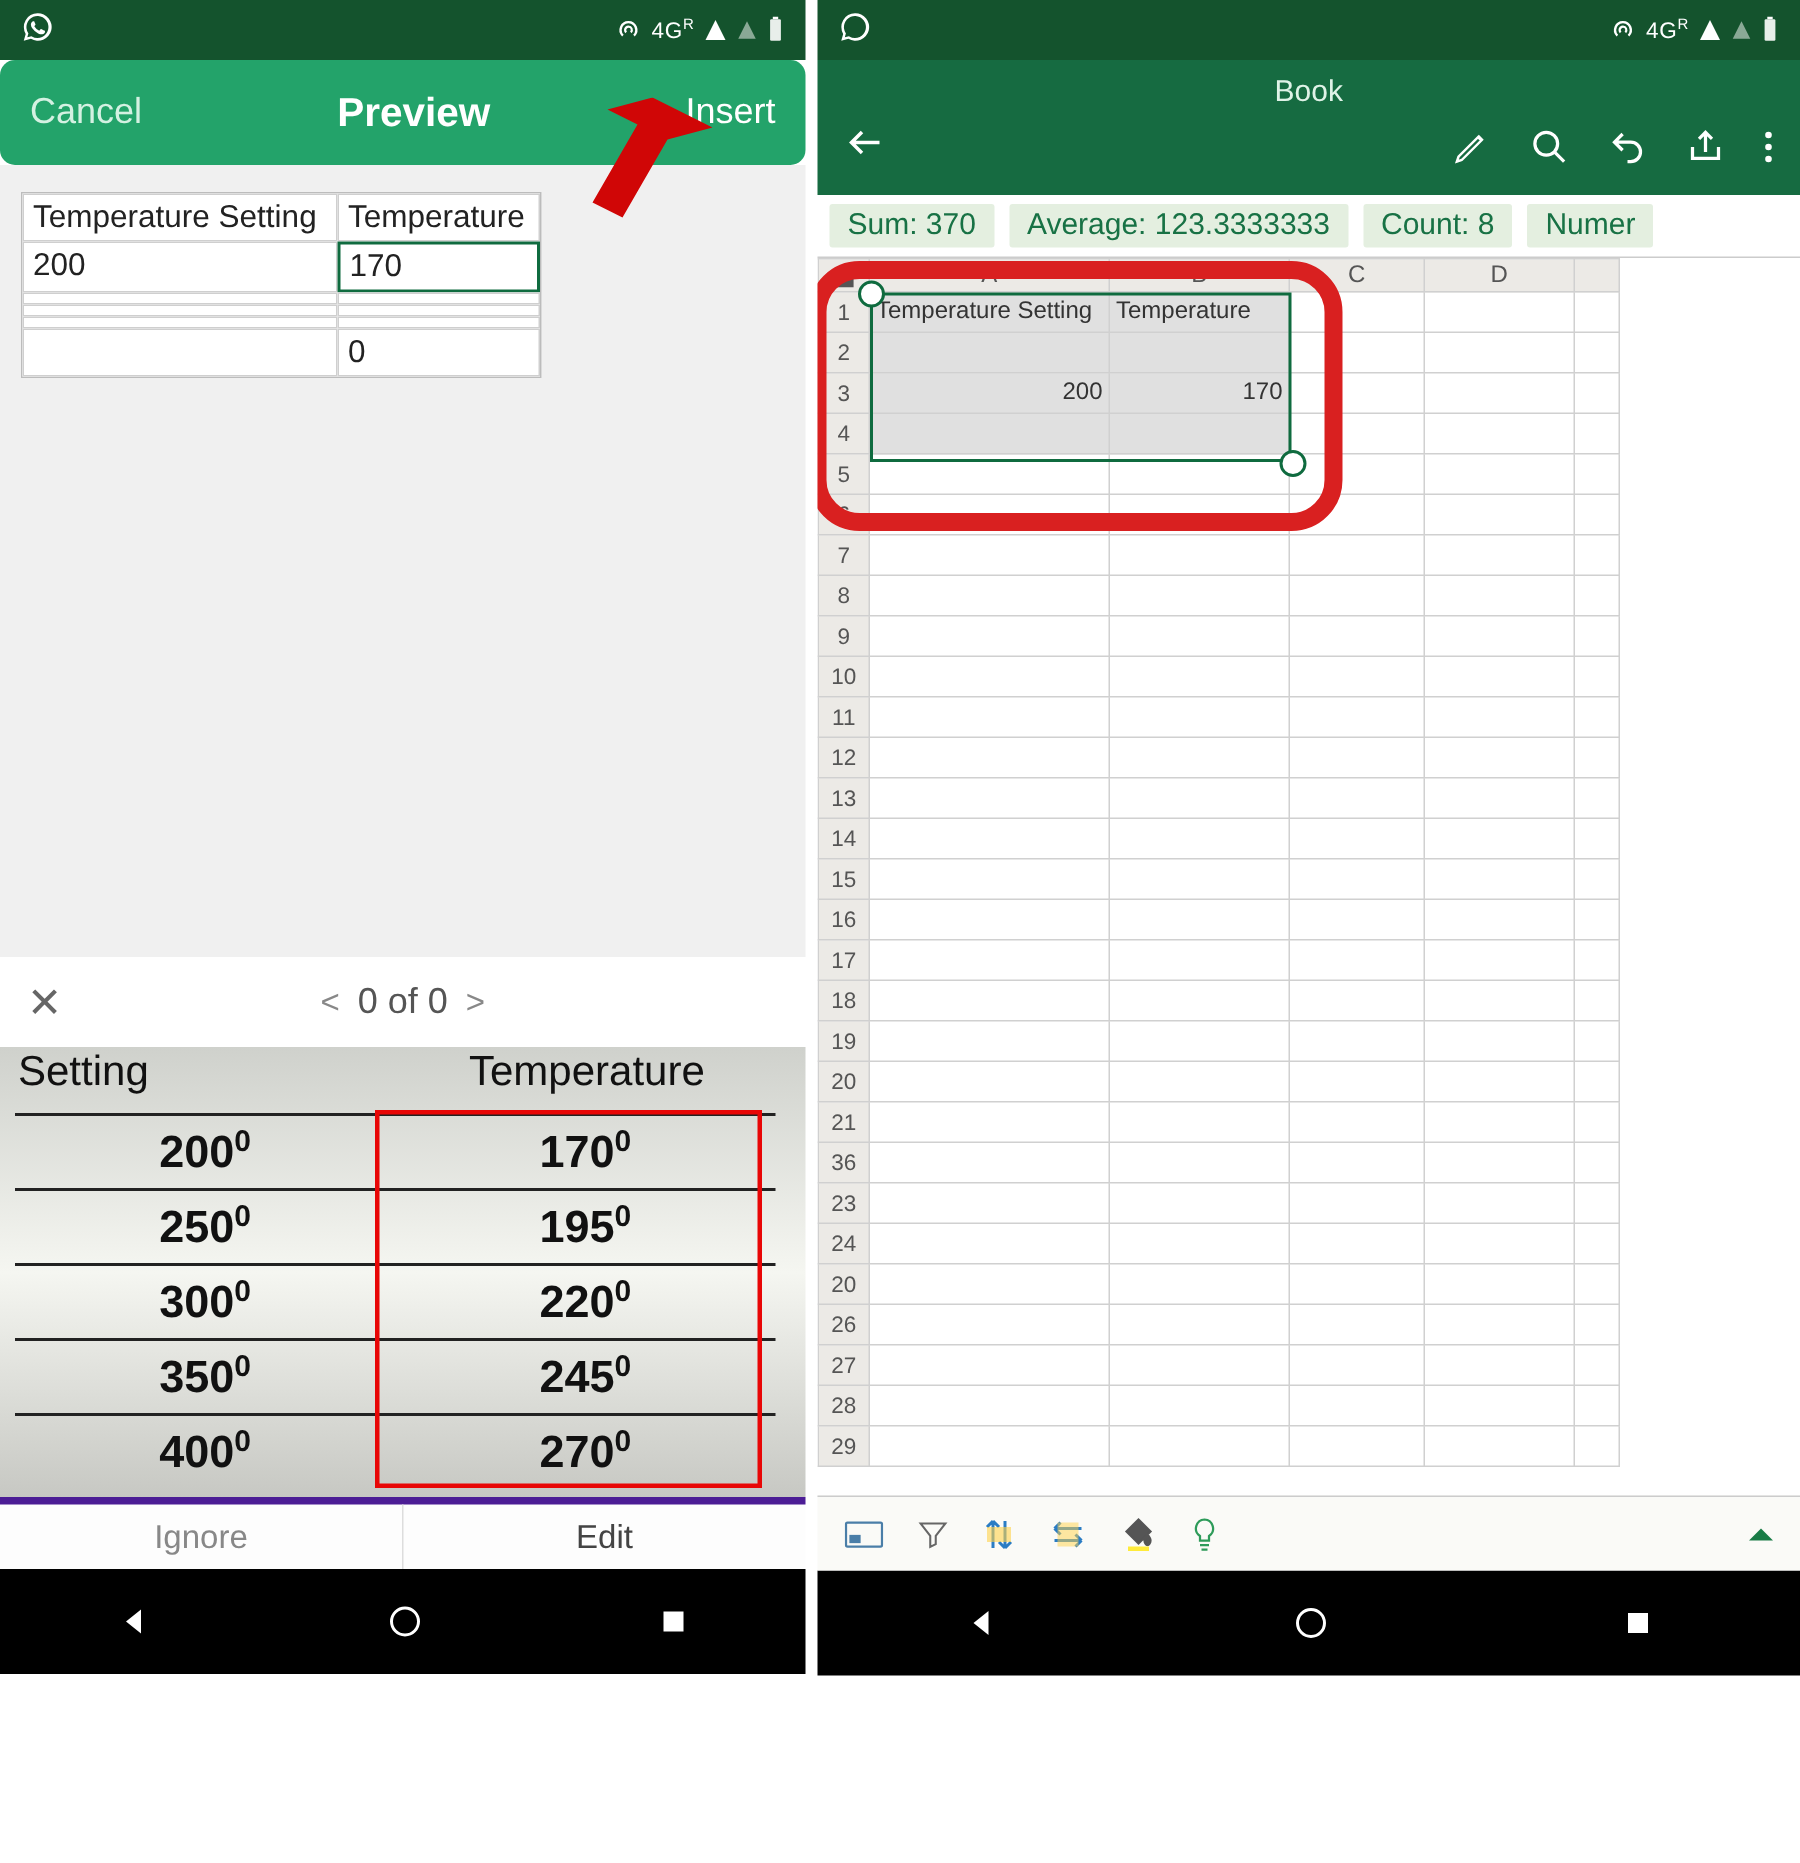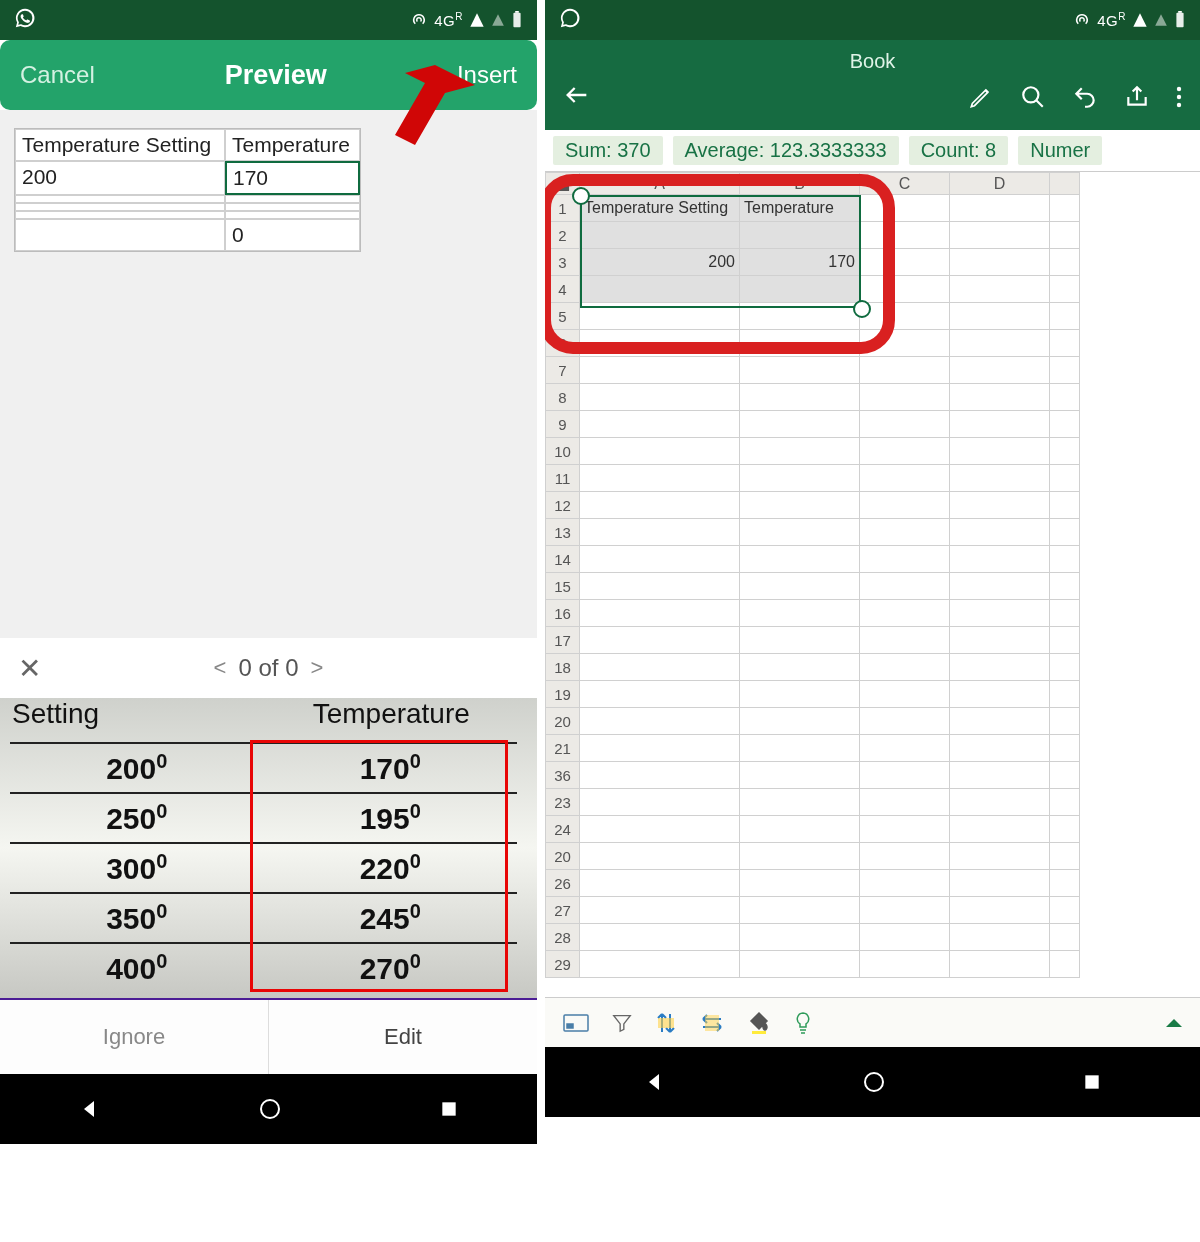--- a/index.html
+++ b/index.html
@@ -42,21 +42,21 @@
   .ptab-inner { position: absolute; left: 10px; right: 20px; top: 0; bottom: 6px; }
   .ptab-headrow { display: flex; height: 44px; }
   .ptab-hcell { flex: 1; font-size: 28px; font-weight: 400; color: #111; text-align: left; padding-left: 2px; }
   .ptab-hcell.r { text-align: center; }
   .ptab-datarow { display: flex; height: 50px; border-top: 2px solid #222; align-items: center; }
   .ptab-dcell { flex: 1; font-size: 30px; font-weight: 700; color: #111; text-align: center; }
   .deg { font-size: 20px; vertical-align: super; font-weight: 700; }
   .redbox { position: absolute; border: 3px solid #e80606; pointer-events: none; }
 
   
-  .action-bar-l { height: 76px; background: #fdfdfd; display: flex; border-top: 2px solid #4c1d95; }
+  .action-bar-l { height: 48px; background: #fdfdfd; display: flex; border-top: 5px solid #4c1d95; }
   .action-btn { flex: 1; display: flex; align-items: center; justify-content: center; font-size: 22px; color: #888; border-right: 1px solid #ddd; cursor: pointer; }
   .action-btn:last-child { border-right: none; color: #444; }
 
   
   .navbar { height: 70px; background: #000; display: flex; align-items: center; justify-content: space-around; }
   .nav-ico { cursor: pointer; }
 
   
   .headerbar-r { height: 90px; background: #166b41; color: #fff; position: relative; }
   .book-title { text-align: center; font-size: 20px; color: #dff3e7; padding-top: 10px; }

